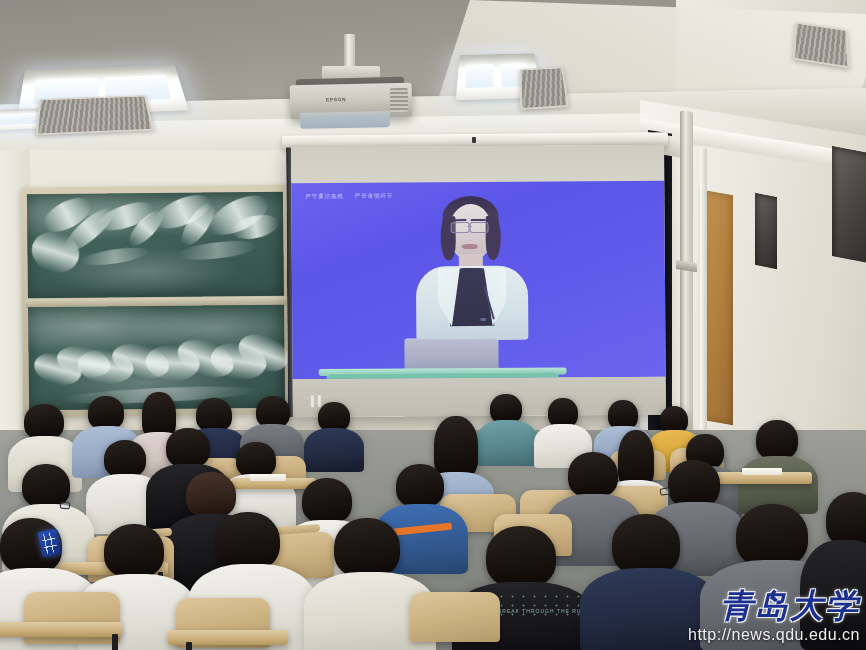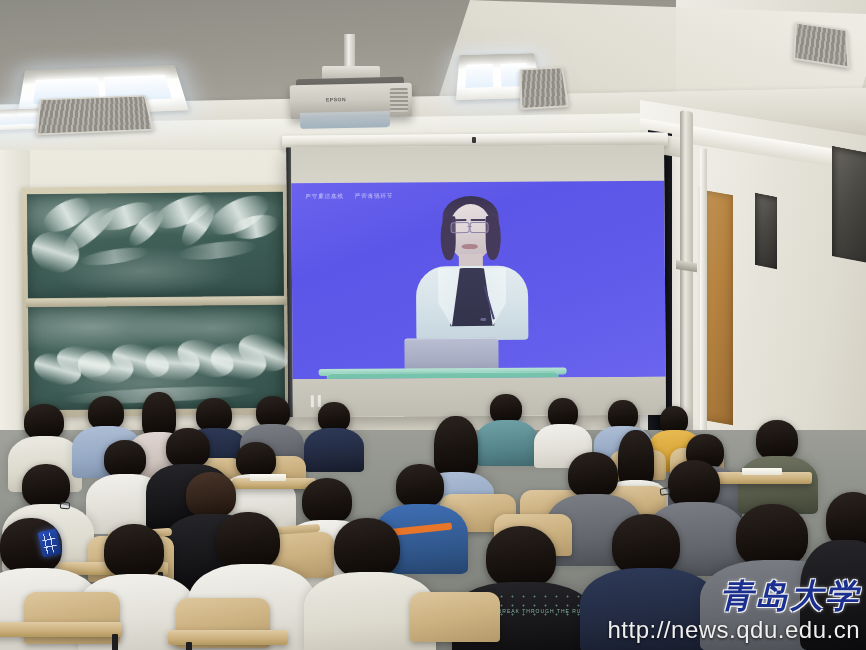--- a/index.html
+++ b/index.html
@@ -420,21 +420,21 @@
        0 0 4px rgba(255,255,255,.8);
   }
   .wm-red{
     font-family:"Liberation Serif",serif;
     font-size:36px;font-weight:bold;
     color:#d9161b;letter-spacing:1px;margin-left:5px;
     text-shadow:0 0 3px rgba(0,0,0,.45);
   }
   .wm-url{
     font-family:"Liberation Sans",sans-serif;
-    font-size:24px;color:#efefef;letter-spacing:.5px;margin-top:3px;
+    font-size:16px;color:#efefef;letter-spacing:.5px;margin-top:3px;
     text-shadow:0 1px 3px rgba(0,0,0,.85);
   }
 </style>
 </head>
 <body>
 
 <div id="scene">
 
   <div class="ceiling"></div>
   <div class="ceiling-right-wall"></div>

